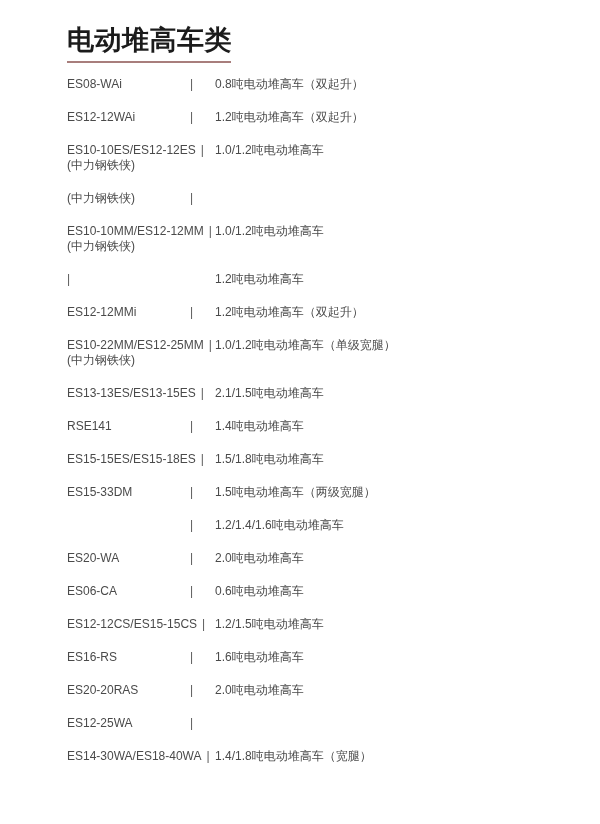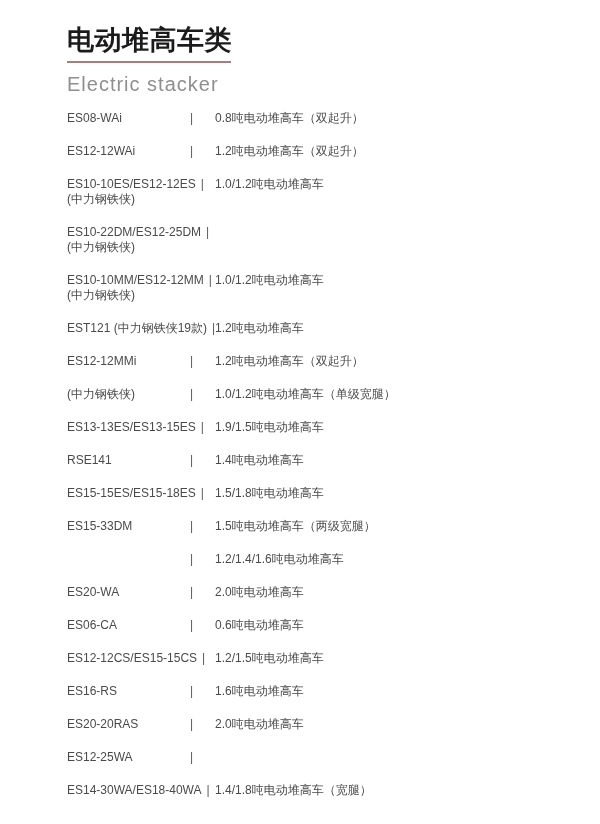--- a/index.html
+++ b/index.html
@@ -73,21 +73,20 @@
   }
 </style>
 </head>
 <body>
 
 <div class="page">
 
   <header class="section-header">
     <h1 class="section-title">电动堆高车类</h1>
     <div class="title-underline"></div>
-    <div class="section-subtitle">Electric stacker</div>
   </header>
 
   <main class="product-list" id="product-list">
   <div class="row">
     <div class="model">
           <div class="model-line">ES08-WAi</div>
         </div>
     <div class="sep">|</div>
     <div class="desc">0.8吨电动堆高车（双起升）</div>
   </div>
@@ -104,65 +103,62 @@
     <div class="model">
           <div class="model-line">ES10-10ES/ES12-12ES</div>
           <div class="model-line">(中力钢铁侠)</div>
         </div>
     <div class="sep">|</div>
     <div class="desc">1.0/1.2吨电动堆高车</div>
   </div>
 
   <div class="row">
     <div class="model">
-          <div class="model-line">ES10-22DM/ES12-25DM</div>
           <div class="model-line">(中力钢铁侠)</div>
         </div>
     <div class="sep">|</div>
   </div>
 
   <div class="row">
     <div class="model">
           <div class="model-line">ES10-10MM/ES12-12MM</div>
           <div class="model-line">(中力钢铁侠)</div>
         </div>
     <div class="sep">|</div>
     <div class="desc">1.0/1.2吨电动堆高车</div>
   </div>
 
   <div class="row">
-    <div class="model">
-          <div class="model-line">EST121 (中力钢铁侠19款)</div>
-        </div>
     <div class="sep">|</div>
     <div class="desc">1.2吨电动堆高车</div>
   </div>
 
   <div class="row">
     <div class="model">
           <div class="model-line">ES12-12MMi</div>
         </div>
     <div class="sep">|</div>
     <div class="desc">1.2吨电动堆高车（双起升）</div>
   </div>
 
   <div class="row">
     <div class="model">
+          <div class="model-line">ES10-22MM/ES12-25MM</div>
           <div class="model-line">(中力钢铁侠)</div>
         </div>
     <div class="sep">|</div>
     <div class="desc">1.0/1.2吨电动堆高车（单级宽腿）</div>
   </div>
 
   <div class="row">
     <div class="model">
           <div class="model-line">ES13-13ES/ES13-15ES</div>
         </div>
     <div class="sep">|</div>
-    <div class="desc">1.9/1.5吨电动堆高车</div>
+    <div class="desc">2.1/1.5吨电动堆高车</div>
   </div>
 
   <div class="row">
     <div class="model">
           <div class="model-line">RSE141</div>
         </div>
     <div class="sep">|</div>
     <div class="desc">1.4吨电动堆高车</div>
   </div>
 

